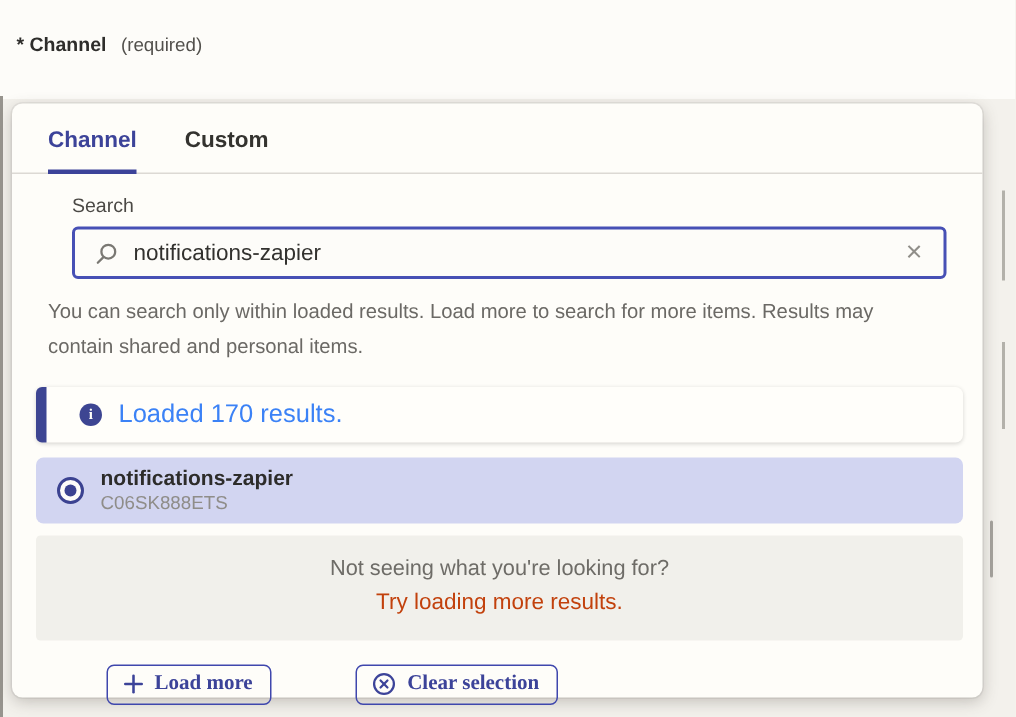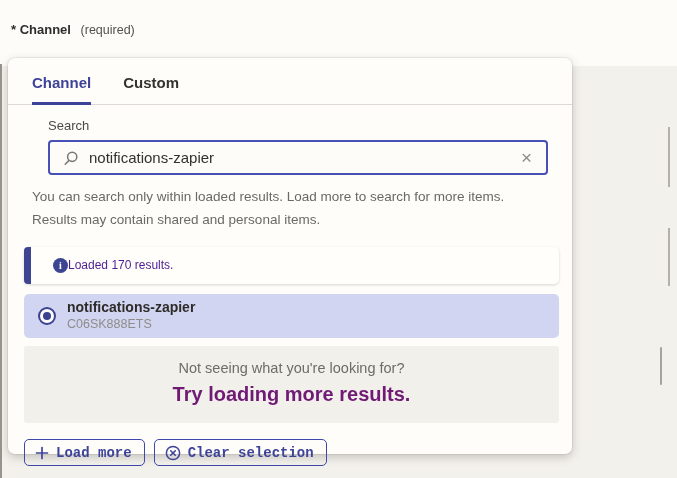--- a/index.html
+++ b/index.html
@@ -24,21 +24,21 @@
   .field-label .req { font-weight:400; color:#52504c; margin-left:6px; font-size:12.5px; }
   .select {
     position:absolute; left:10px; top:27px; width:649px; height:35px;
     background:#fdfcf9; border:1.5px solid #8a8780; border-radius:3px;
     display:flex; align-items:center; padding:0 14px 0 14px; cursor:pointer;
   }
   .select .placeholder { flex:1; font-size:15px; color:#a5a39c; }
   .select svg { color:#5c5a55; }
   
   .panel {
-    position:absolute; left:8px; top:58px; width:564px; height:396px;
+    position:absolute; left:8px; top:69px; width:647px; height:396px;
     background:#fefdf9; border-radius:7px;
     box-shadow:0 0 0 1px rgba(0,0,0,.05), 0 3px 10px rgba(75,70,60,.28);
   }
   .tabs {
     display:flex; gap:32px; padding:16px 24px 0 24px;
     border-bottom:1px solid #dcd9d4;
   }
   .tab {
     font-size:15px; font-weight:600; padding-bottom:11px; cursor:pointer;
     border-bottom:3px solid transparent; margin-bottom:-1px; color:#34332f;
@@ -73,49 +73,49 @@
   }
   .alert-bar {
     position:absolute; left:0; top:0; bottom:0; width:7px;
     background:#3d4592; border-radius:4px 0 0 4px;
   }
   .info-icon {
     width:15px; height:15px; border-radius:50%; background:#3d4592; color:#fffefa;
     font-size:10px; font-weight:700; display:flex; align-items:center;
     justify-content:center; flex:none; font-family:"Liberation Serif", serif;
   }
-  .alert-text { font-size:12px; color:#4c1d95; }
+  .alert-text { margin-left:11px; font-size:17px; color:#3b82f6; }
   
   .option-row {
     margin:10px 13px 0 16px; height:44px; background:#d2d5f1; border-radius:5px;
     display:flex; align-items:center; padding:0 14px; cursor:pointer;
   }
   .radio {
     width:18px; height:18px; border-radius:50%; border:2px solid #3b4291;
     background:#fdfcf9; display:flex; align-items:center; justify-content:center;
     flex:none; cursor:pointer;
   }
   .radio .dot { width:8px; height:8px; border-radius:50%; background:#3b4291; }
   .option-text { margin-left:11px; line-height:1.25; }
   .option-title { font-size:14px; font-weight:700; color:#2d2c2a; }
   .option-sub { font-size:12.5px; color:#8f8d89; margin-top:1px; }
   
   .note-box {
     margin:8px 13px 0 16px; background:#f1f0eb; border-radius:3px;
     text-align:center; padding:11px 0 13px 0; line-height:1.55;
   }
   .note-line1 { font-size:14.5px; color:#6e6c67; }
-  .note-line2 { font-size:20px; font-weight:700; color:#701a75; }
+  .note-line2 { font-size:15px; font-weight:400; color:#c2410c; }
   
   .actions { display:flex; gap:9px; margin:16px 0 0 16px; }
   .btn {
     display:inline-flex; align-items:center; gap:7px; height:27px;
     border:1.5px solid #3f47ad; border-radius:5px; background:transparent;
     padding:0 12px 0 10px; color:#3c4399; font-size:14px; font-weight:600;
-    font-family:Liberation Mono, monospace; cursor:pointer;
+    font-family:Liberation Serif, serif; cursor:pointer;margin-left:47px;
   }
   .btn svg { flex:none; }
   
   .left-edge-line { position:absolute; left:0; top:64px; width:2px; height:414px; background:#97948e; }
   .bg-line-a { position:absolute; left:668px; top:127px; width:2px; height:60px; background:#b3b1aa; }
   .bg-line-b { position:absolute; left:668px; top:228px; width:2px; height:58px; background:#b3b1aa; }
   .bg-scrollbar { position:absolute; left:660px; top:347px; width:2px; height:38px; background:#a5a39d; border-radius:2px; }
 </style>
 </head>
 <body>

